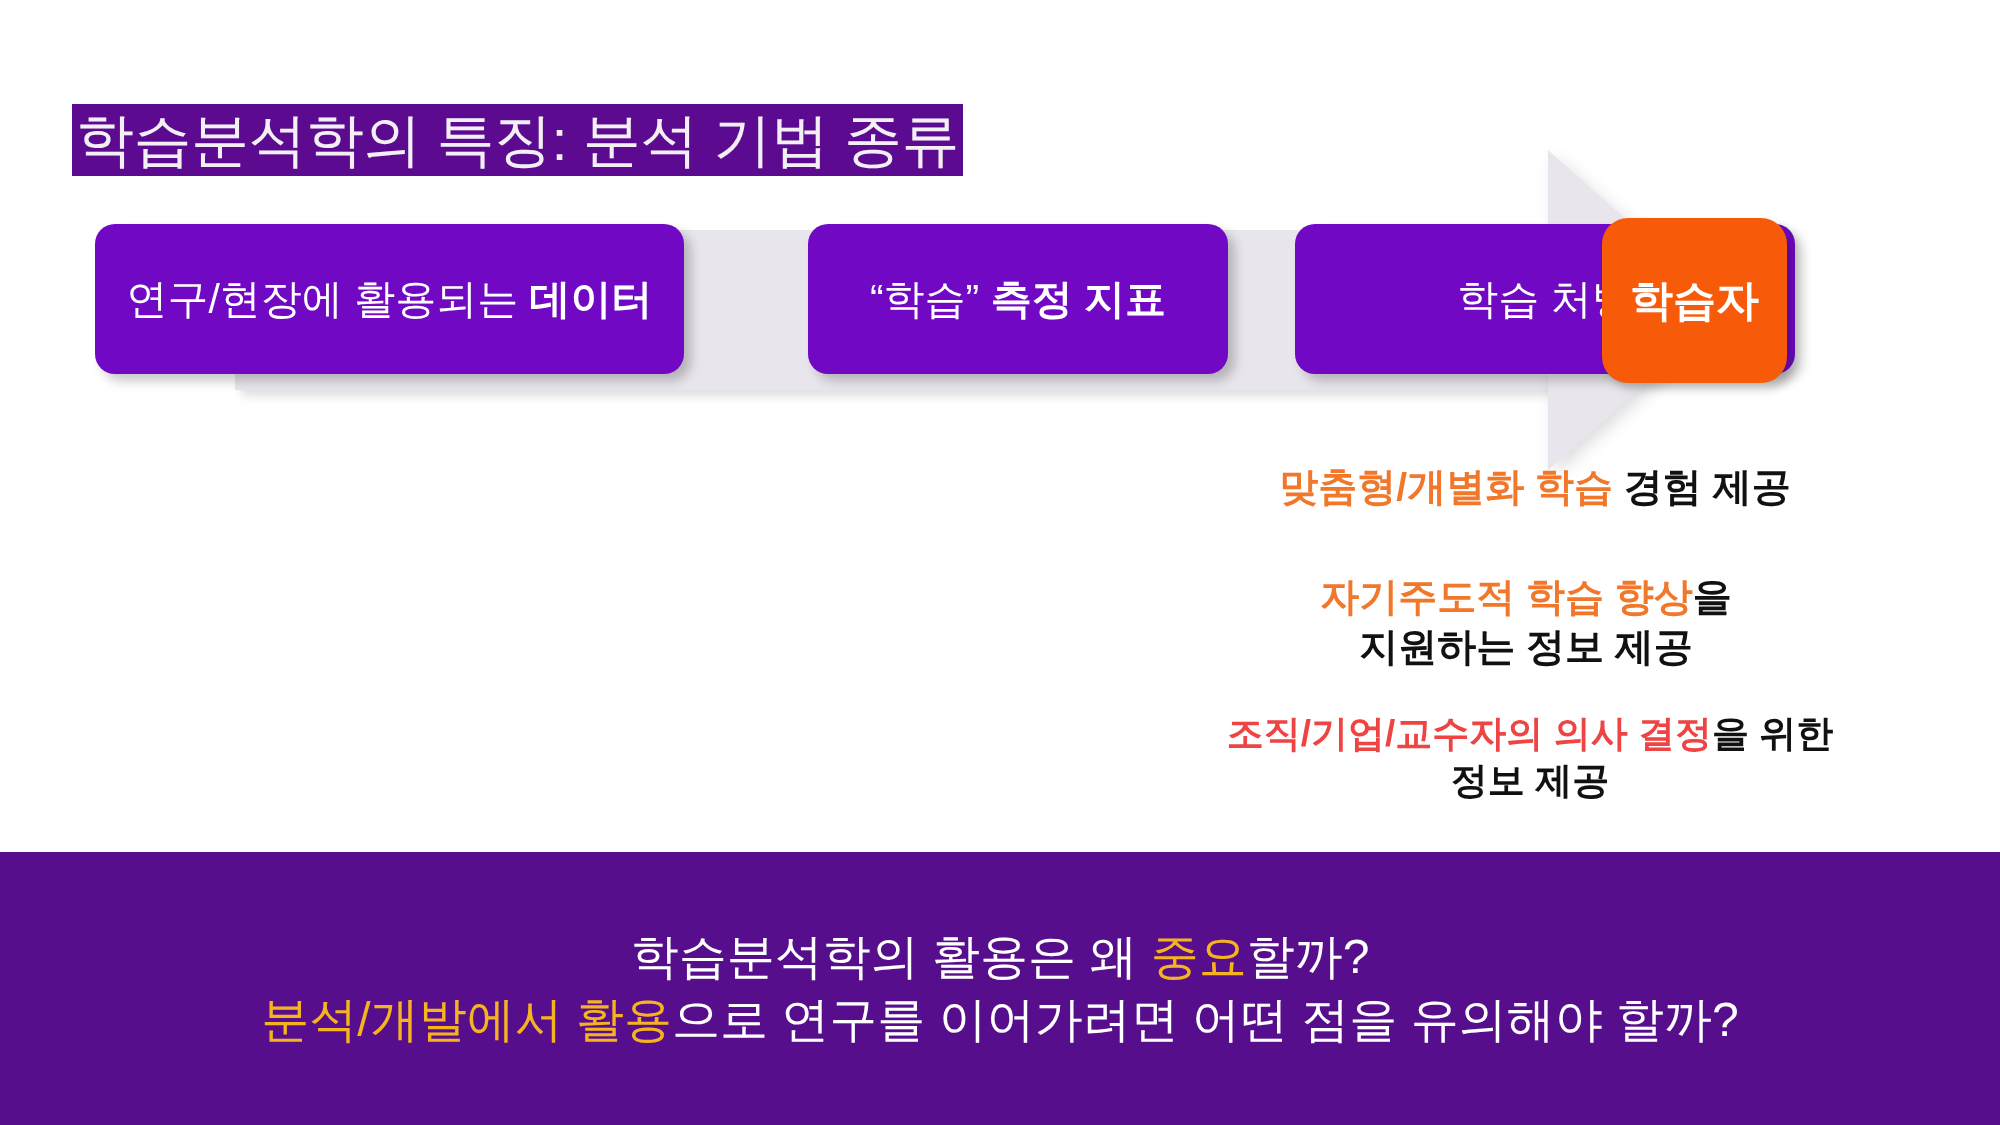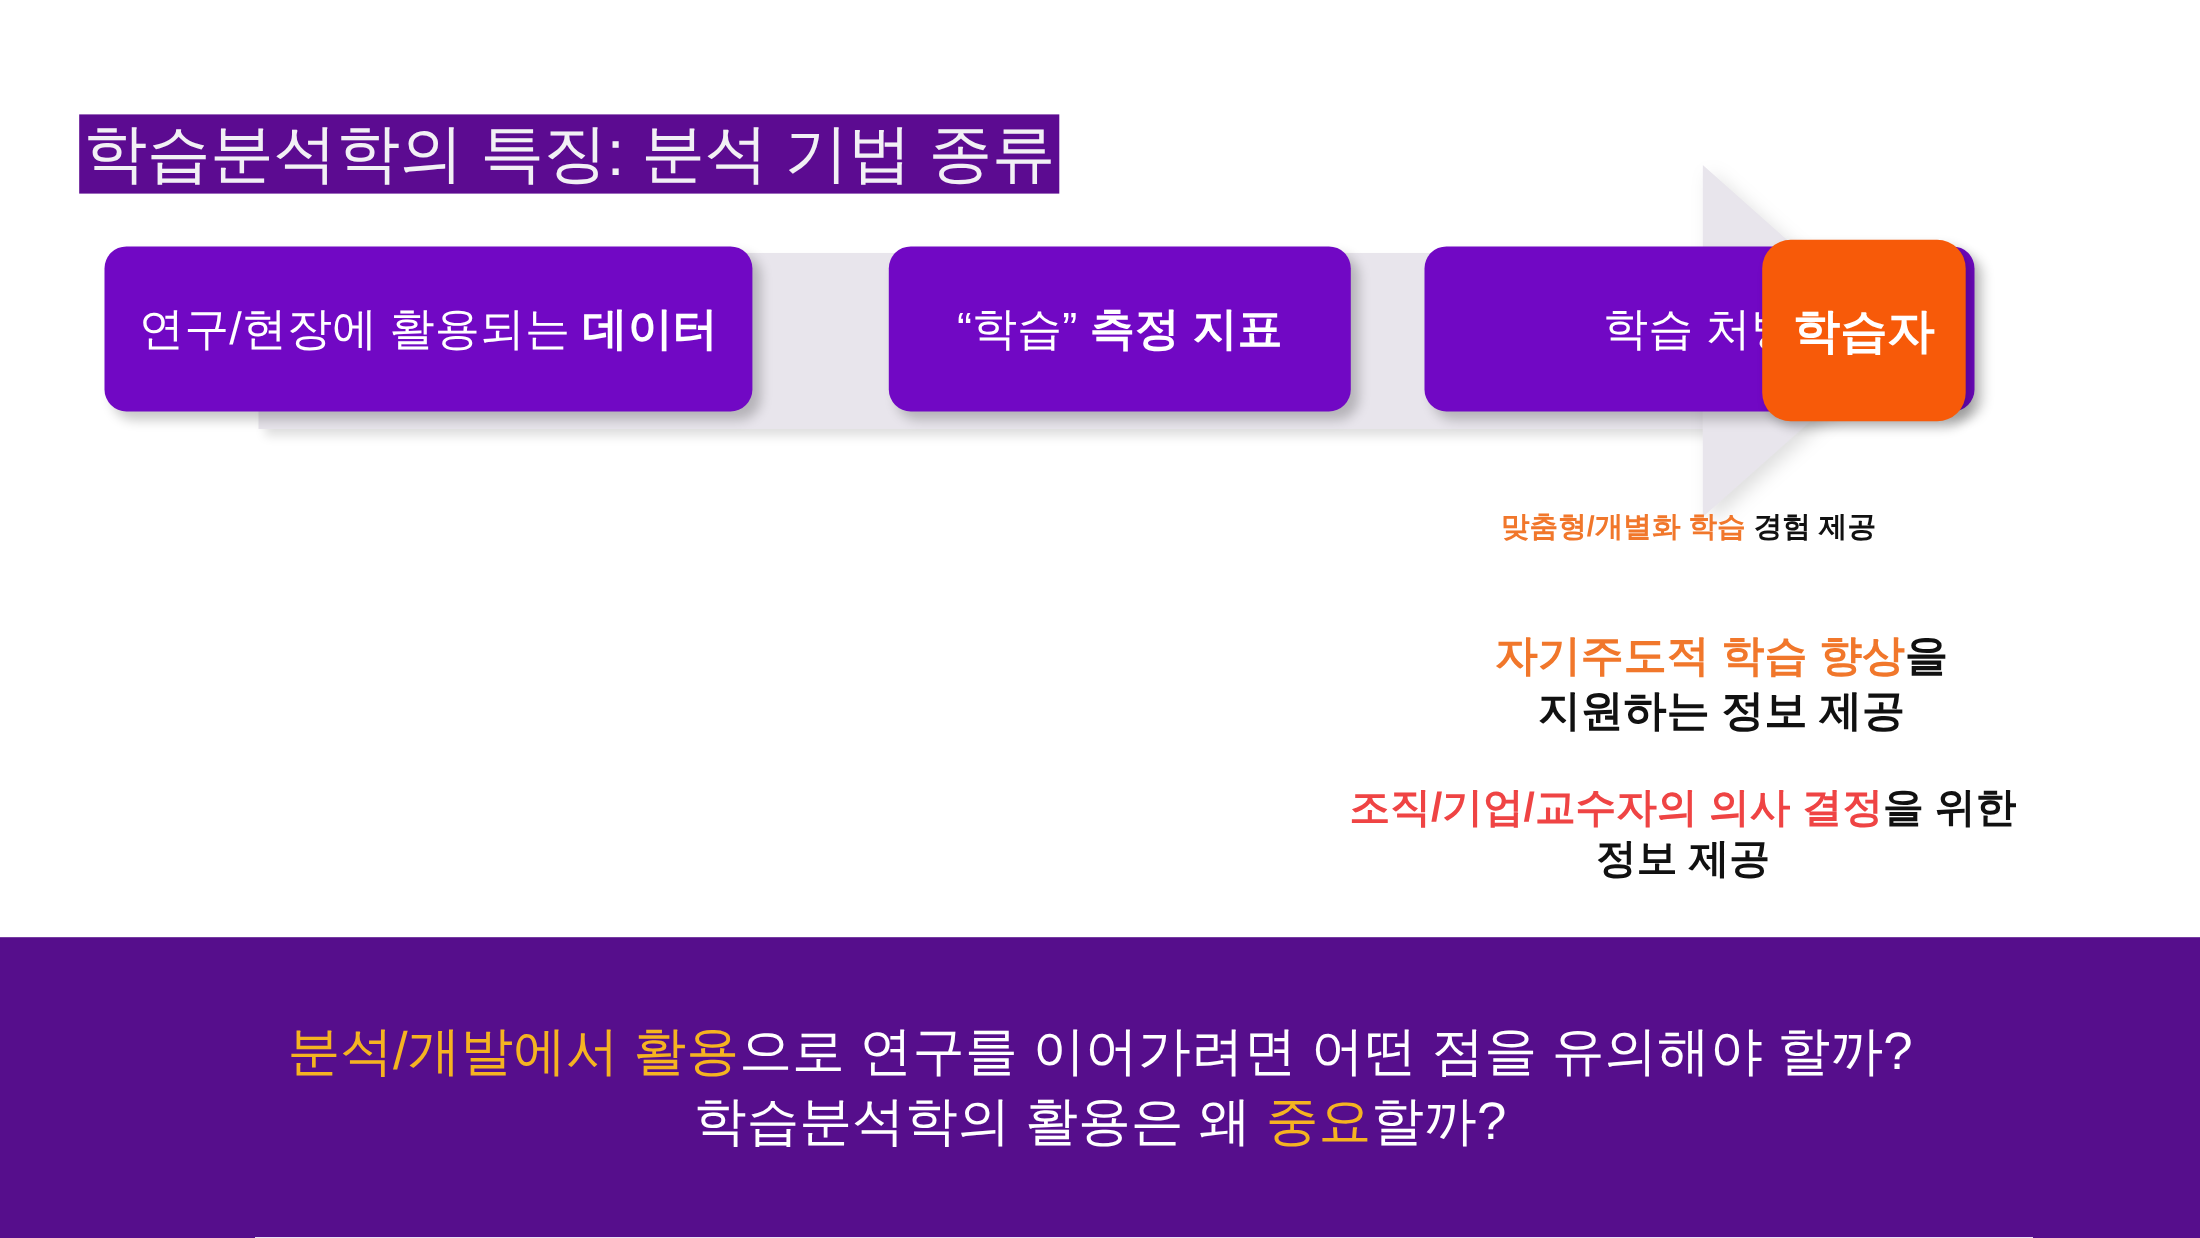--- a/index.html
+++ b/index.html
@@ -119,22 +119,22 @@
   .outcome {
     position: absolute;
     text-align: center;
     color: #111111;
     font-weight: 700;
     line-height: 1.28;
   }
   .outcome .hl-orange { color: #F1772B; }
   .outcome .hl-purple { color: #ef4444; }
 
-  #outcome-1 { left: 1130px; top: 462px; width: 810px; font-size: 26px; }
-  #outcome-2 { left: 1185px; top: 572px; width: 760px; font-size: 39px; }
+  #outcome-1 { left: 1130px; top: 462px; width: 810px; font-size: 39px; }
+  #outcome-2 { left: 1146px; top: 572px; width: 760px; font-size: 39px; }
   #outcome-3 { left: 1115px; top: 710px; width: 830px; font-size: 37px; }
 
   
   #bottom-banner {
     position: absolute;
     left: 0;
     top: 852px;
     width: 2000px;
     height: 273px;
     background: #560E8C;
@@ -192,17 +192,17 @@
     <span class="hl-orange">자기주도적 학습 향상</span><span>을</span><br>
     <span>지원하는 정보 제공</span>
   </div>
 
   <div class="outcome" id="outcome-3">
     <span class="hl-purple">조직/기업/교수자의 의사 결정</span><span>을 위한</span><br>
     <span>정보 제공</span>
   </div>
 
   <div id="bottom-banner">
+    <div class="bline"><span>학습분석학의 활용은 왜 </span><span class="hl-gold">중요</span><span>할까?</span></div>
     <div class="bline"><span class="hl-gold">분석/개발에서 </span><span class="hl-gold">활용</span><span>으로 연구를 이어가려면 어떤 점을 유의해야 할까?</span></div>
-    <div class="bline"><span>학습분석학의 활용은 왜 </span><span class="hl-gold">중요</span><span>할까?</span></div>
   </div>
 
 </div>
 
 </body></html>

